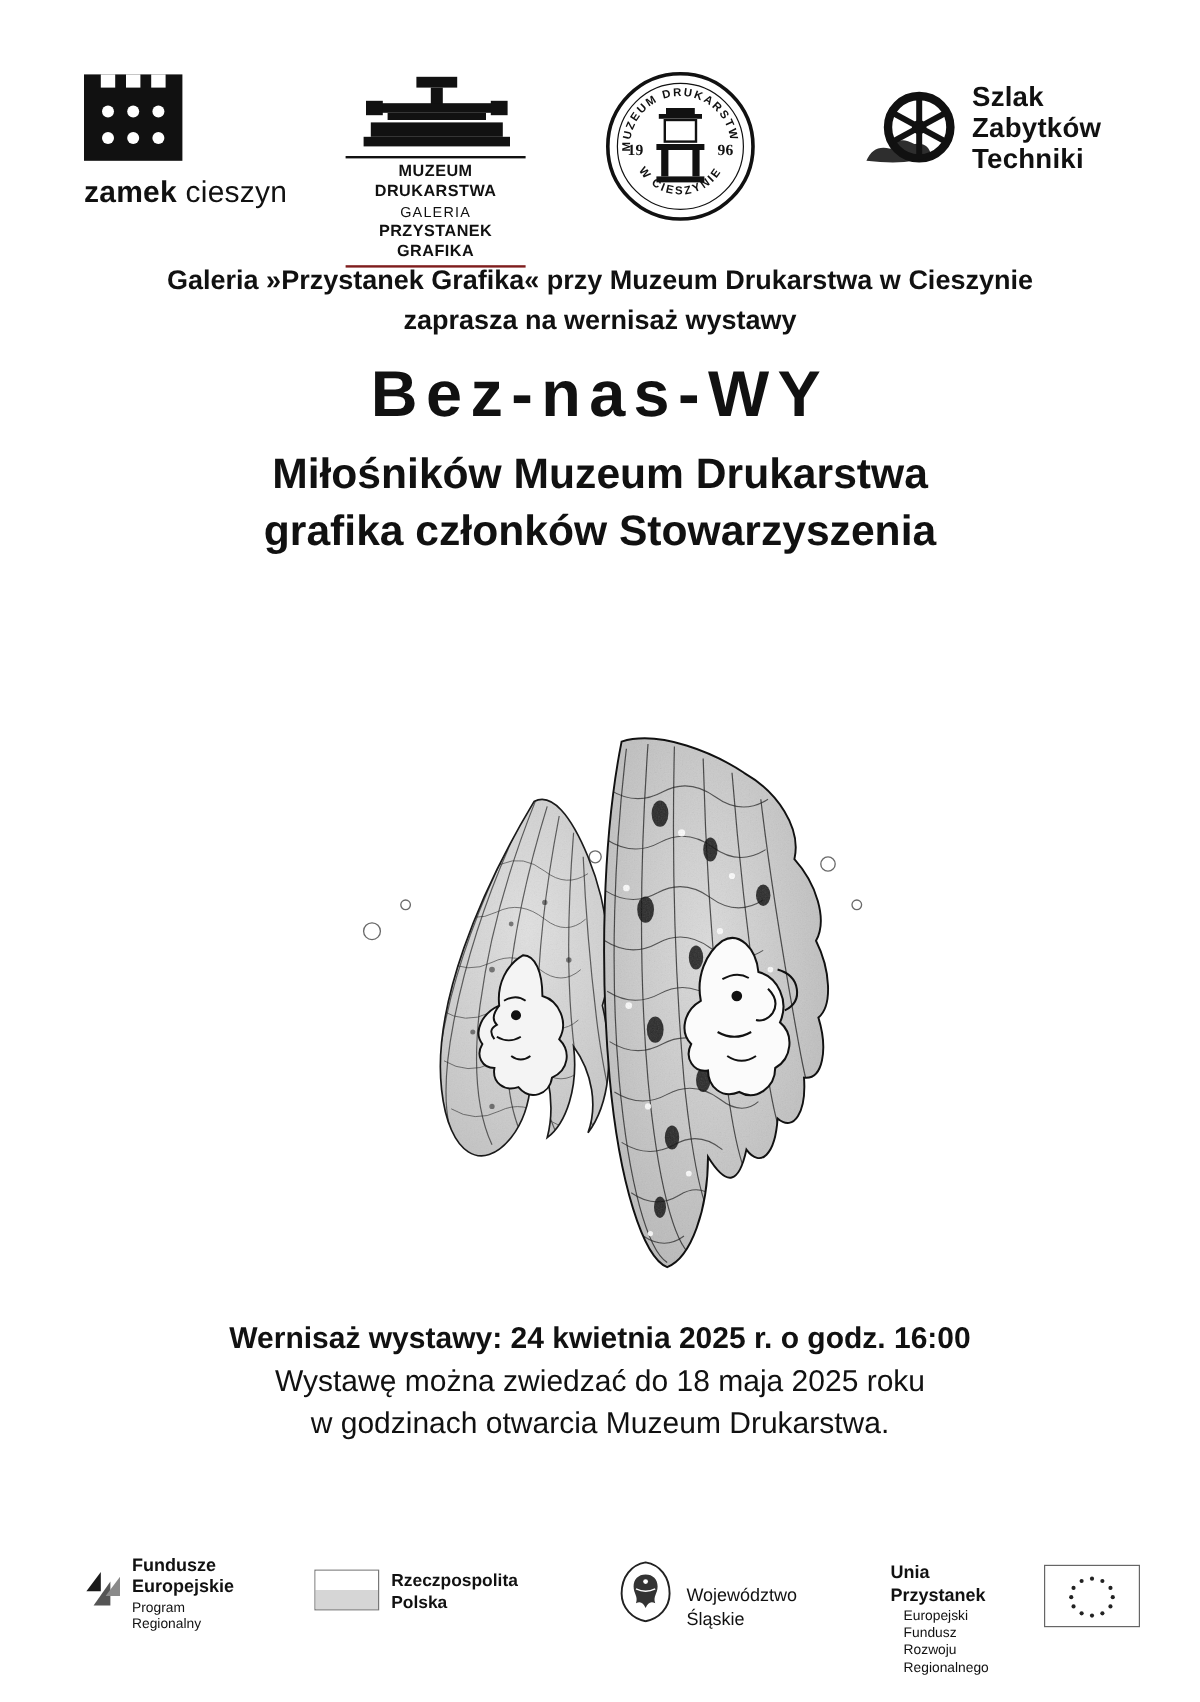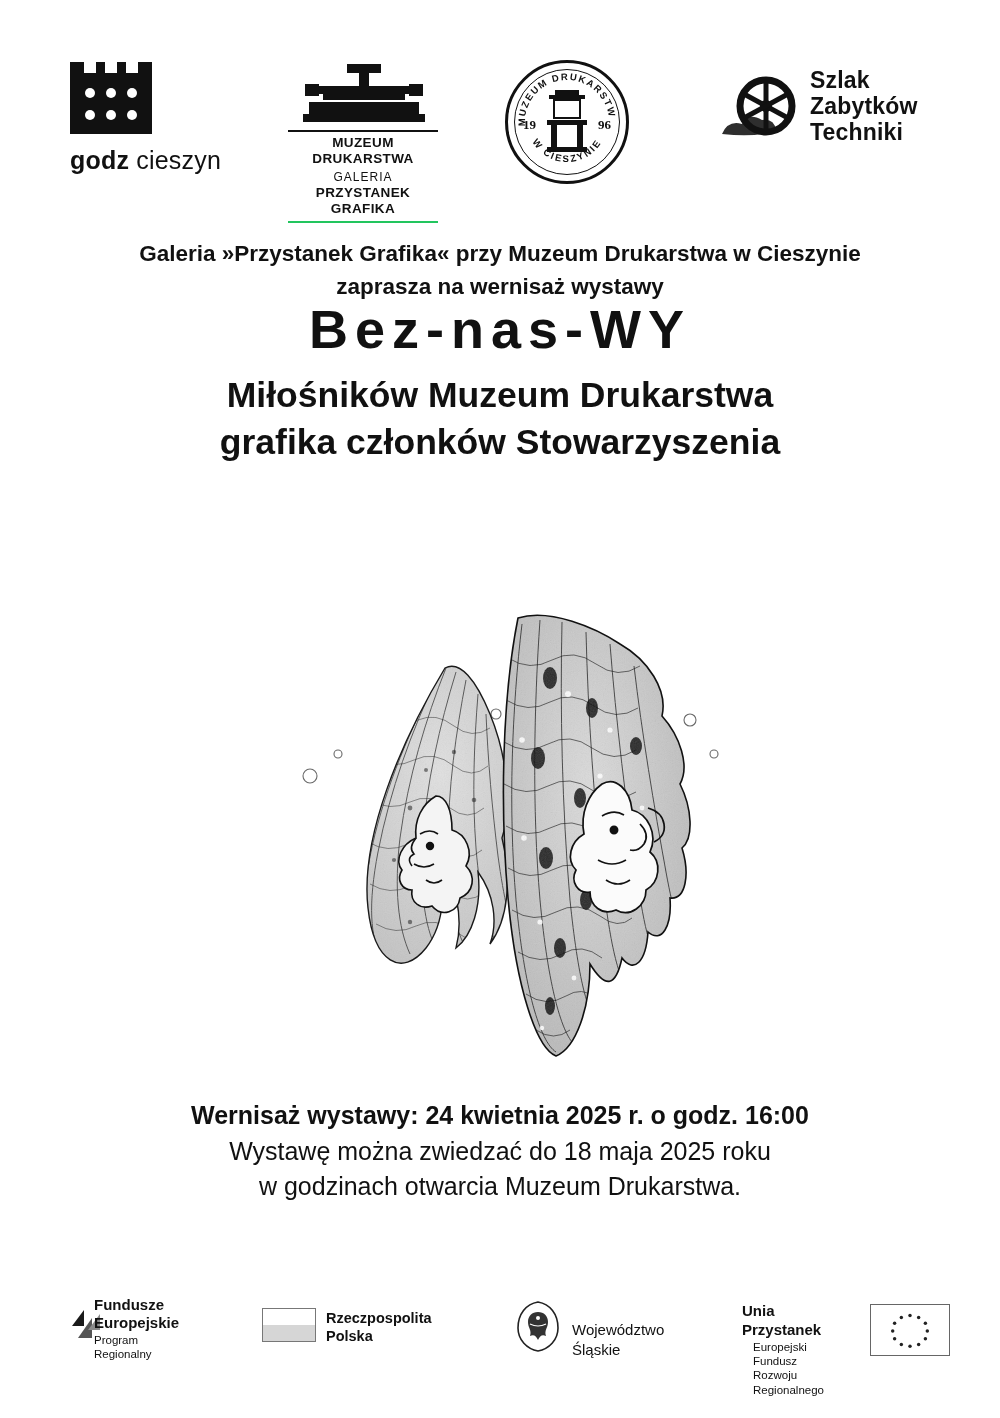--- a/index.html
+++ b/index.html
@@ -88,21 +88,21 @@
     border-top: none;
     font-weight: 400;
     font-size: 12px;
     letter-spacing: 1px;
     padding-top: 2px;
   }
   .galeria-line.last {
     border-top: none;
     font-size: 13.5px;
     padding-top: 0;
-    border-bottom: 2px solid #22c55e;
+    border-bottom: 2px solid #7f1d1d;
     padding-bottom: 3px;
   }
 
   
   .seal {
     position: absolute;
     left: 505px;
     top: 12px;
     width: 124px;
     height: 124px;
@@ -165,21 +165,20 @@
   
   .intro {
     position: absolute;
     top: 218px;
     left: 0;
     width: 1000px;
     text-align: center;
     font-weight: 700;
     font-size: 22.5px;
     line-height: 1.45;
-    margin-top: 20px;
   }
   .title-main {
     position: absolute;
     top: 298px;
     left: 0;
     width: 1000px;
     text-align: center;
     font-weight: 700;
     font-size: 54px;
     letter-spacing: 7px;
@@ -231,21 +230,21 @@
     width: 1000px;
     height: 100px;
   }
   .fund-item { position: absolute; }
 
   .fe { left: 70px; top: 8px; }
   .fe .fe-mark {
     position: absolute; left: 0; top: 4px; width: 32px; height: 42px;
   }
   .fe .fe-txt {
-    position: absolute; left: 24px; top: 0; line-height: 1.2;
+    position: absolute; left: 40px; top: 0; line-height: 1.2;
   }
   .fe .l1 { font-weight: 700; font-size: 15px; }
   .fe .l3 { font-size: 11.5px; margin-top: 2px; }
 
   .rp { left: 262px; top: 18px; }
   .rp .flag {
     position: absolute; left: 0; top: 2px; width: 54px; height: 34px;
     border: 1px solid #777; box-sizing: border-box;
   }
   .rp .flag .top { height: 50%; background: #fff; }
@@ -278,21 +277,21 @@
       <div class="notch" style="left:35px;"></div>
       <div class="notch" style="left:56px;"></div>
       <div class="dot" style="left:15px; top:26px;"></div>
       <div class="dot" style="left:36px; top:26px;"></div>
       <div class="dot" style="left:57px; top:26px;"></div>
       <div class="dot" style="left:15px; top:48px;"></div>
       <div class="dot" style="left:36px; top:48px;"></div>
       <div class="dot" style="left:57px; top:48px;"></div>
     </div>
     <div class="zamek-word">
-      <b>godz</b><span> cieszyn</span>
+      <b>zamek</b><span> cieszyn</span>
     </div>
   </div>
 
   <div class="galeria">
     <div class="press-glyph">
       <div class="bar" style="left:54px; top:0; width:34px; height:9px;"></div>
       <div class="bar" style="left:66px; top:9px; width:10px; height:16px;"></div>
       <div class="bar" style="left:22px; top:22px; width:98px; height:8px;"></div>
       <div class="bar" style="left:12px; top:20px; width:14px; height:12px;"></div>
       <div class="bar" style="left:116px; top:20px; width:14px; height:12px;"></div>

